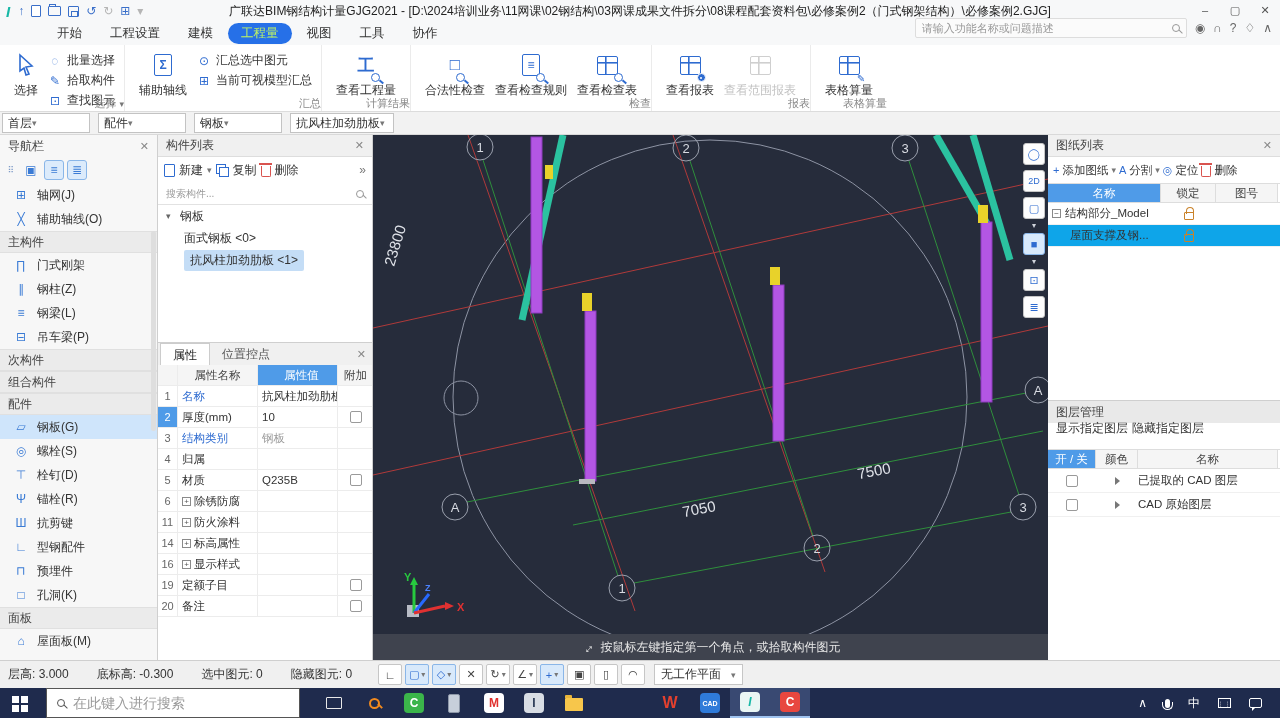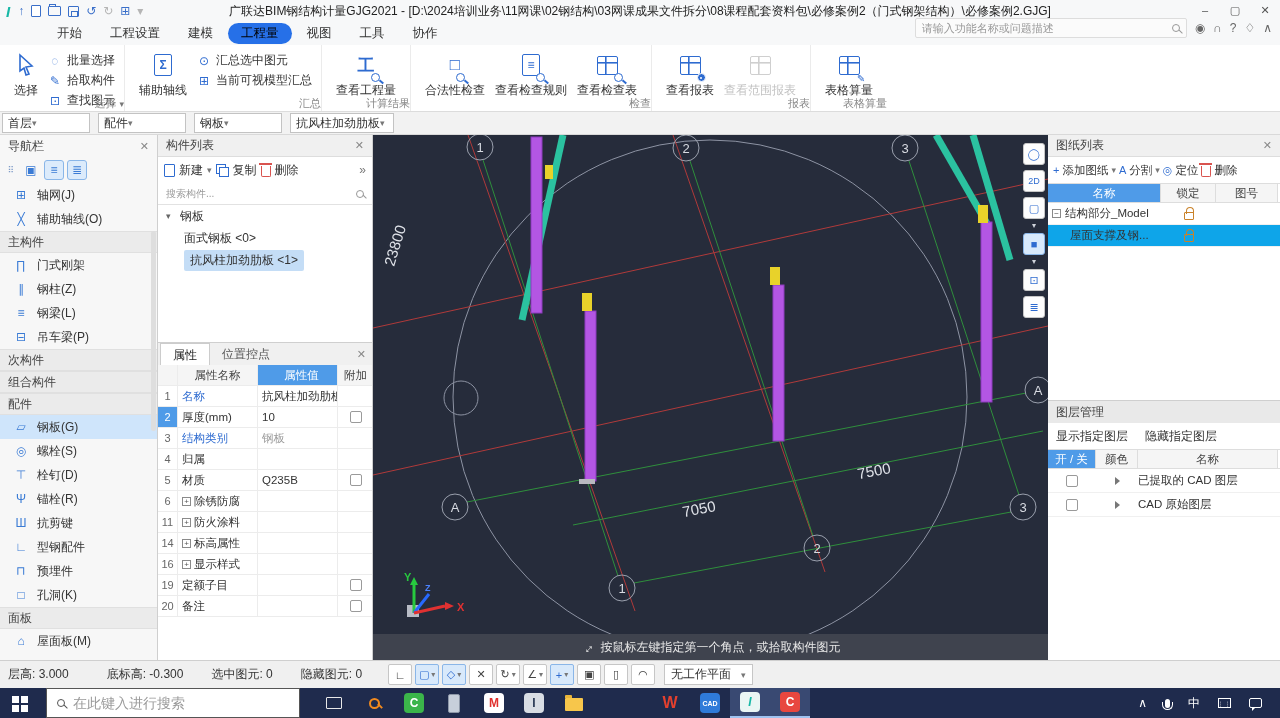--- a/index.html
+++ b/index.html
@@ -16,21 +16,21 @@
 .ic-folder::before{content:"";position:absolute;top:-3px;left:0;width:5px;height:2px;border:1.2px solid #3a6fc9;border-bottom:none}
 .ic-save{width:11px;height:11px;border:1.2px solid #3a6fc9;border-radius:1px;position:relative}
 .ic-save::after{content:"";position:absolute;left:2px;bottom:0;width:5px;height:4px;border:1px solid #3a6fc9;border-bottom:none}
 .dim{color:#b5b5b5}
 .wtitle{position:absolute;left:50%;transform:translateX(-50%);white-space:nowrap;font-size:12px;color:#222}
 .wcontrols{position:absolute;right:0;top:0;display:flex}
 .wbtn{width:30px;height:20px;display:flex;align-items:center;justify-content:center;color:#555;font-size:11px}
 
 .tabrow{position:absolute;left:0;top:22px;width:1280px;height:23px;background:#f7f8f9;display:flex;align-items:center;padding-left:44px}
 .tab{padding:2px 13px;font-size:12.5px;color:#333;border-radius:11px;margin-right:2px}
-.tab.active{background:#2670e8;color:#000000}
+.tab.active{background:#2670e8;color:#bef264}
 .helpzone{position:absolute;right:8px;top:-4px;display:flex;align-items:center;gap:8px}
 .helpsearch{width:272px;height:20px;border:1px solid #ddd;background:#fbfbfb;display:flex;align-items:center;padding:0 6px;border-radius:2px}
 .helpsearch input{border:none;outline:none;background:transparent;flex:1;font-size:11px;color:#333;font-family:inherit}
 .lens{position:relative;width:8px;height:8px;border:1.4px solid #999;border-radius:50%;display:inline-block;flex:none}
 .lens::after{content:"";position:absolute;width:5px;height:1.4px;background:#999;transform:rotate(45deg);right:-4px;bottom:-1px}
 .hic{color:#666;font-size:12px}
 
 .ribbon{position:absolute;left:0;top:45px;width:1280px;height:67px;background:#fff;border-bottom:1px solid #dcdcdc;display:flex}
 .rgroup{position:relative;display:flex;align-items:flex-start;padding:5px 9px 14px 9px;border-right:1px solid #ebebeb;height:100%}
 .rg-label{position:absolute;bottom:0;left:0;right:0;text-align:right;font-size:11px;color:#888;white-space:nowrap}
@@ -124,21 +124,21 @@
 .shdr .blue{background:#4f9be8;color:#fff}
 .srow{display:grid;grid-template-columns:113px 55px 62px;height:22px;border-bottom:1px solid #f0f0f0;align-items:center;font-size:11.5px}
 .srow>div{display:flex;align-items:center;height:100%}
 .srow .lockc{justify-content:center}
 .srow.sel{background:#0ea5e9}
 .ic-lock{position:relative;width:10px;height:8px;border:1.3px solid #c9822a;border-radius:1px;margin-top:5px}
 .ic-lock::before{content:"";position:absolute;left:1px;top:-6px;width:6px;height:6px;border:1.3px solid #c9822a;border-bottom:none;border-radius:4px 4px 0 0}
 .minusbox{width:9px;height:9px;border:1px solid #8a8a8a;display:inline-flex;align-items:center;justify-content:center;font-size:8px;color:#555;margin:0 4px 0 4px;flex:none}
 .layers{height:260px;display:flex;flex-direction:column;border-top:1px solid #cfcfcf}
 .ltitle{height:22px;background:#e9e9e9;display:flex;align-items:center;padding:0 8px;color:#444}
-.lbtns{height:26px;display:flex;align-items:flex-end;gap:17px;padding:4px 8px;color:#333}
+.lbtns{height:26px;display:flex;align-items:flex-end;gap:4px;padding:12px 8px;color:#333}
 .lhdr{display:grid;grid-template-columns:48px 42px 140px;height:20px;border-top:1px solid #ddd;border-bottom:1px solid #ddd;font-size:11.5px}
 .lhdr>div{display:flex;align-items:center;justify-content:center;border-right:1px solid #ddd;background:#f5f5f5;color:#444}
 .lhdr .blue{background:#4f9be8;color:#fff}
 .lrow{display:grid;grid-template-columns:48px 42px 140px;height:24px;border-bottom:1px solid #f0f0f0;align-items:center;font-size:11.5px}
 .lrow>div{display:flex;align-items:center;justify-content:center;height:100%}
 .lrow .nm{justify-content:flex-start;white-space:nowrap}
 .tri{width:0;height:0;border-left:5px solid #777;border-top:4px solid transparent;border-bottom:4px solid transparent}
 
 .statusbar{position:absolute;left:0;top:660px;width:1280px;height:28px;background:#f0f0f0;border-top:1px solid #cfcfcf;display:flex;align-items:center;color:#333}
 .stxt{white-space:nowrap}
@@ -742,21 +742,21 @@
               <span class="tri"></span>
             </div>
           <div class="nm">CAD 原始图层</div>
         </div>
       </div>
     </div>
   </div>
 
   <div class="statusbar">
     <span class="stxt" style="margin-left:8px">层高: 3.000</span>
-    <span class="stxt" style="margin-left:38px">底标高: -0.300</span>
+    <span class="stxt" style="margin-left:28px">底标高: -0.300</span>
     <span class="stxt" style="margin-left:28px">选中图元: 0</span>
     <span class="stxt" style="margin-left:28px;margin-right:26px">隐藏图元: 0</span>
     <span class="sbtn">∟</span>
     <span class="sbtn on">
         <span>▢</span>
         <span class="cv">▾</span>
       </span>
     <span class="sbtn on">
         <span>◇</span>
         <span class="cv">▾</span>

